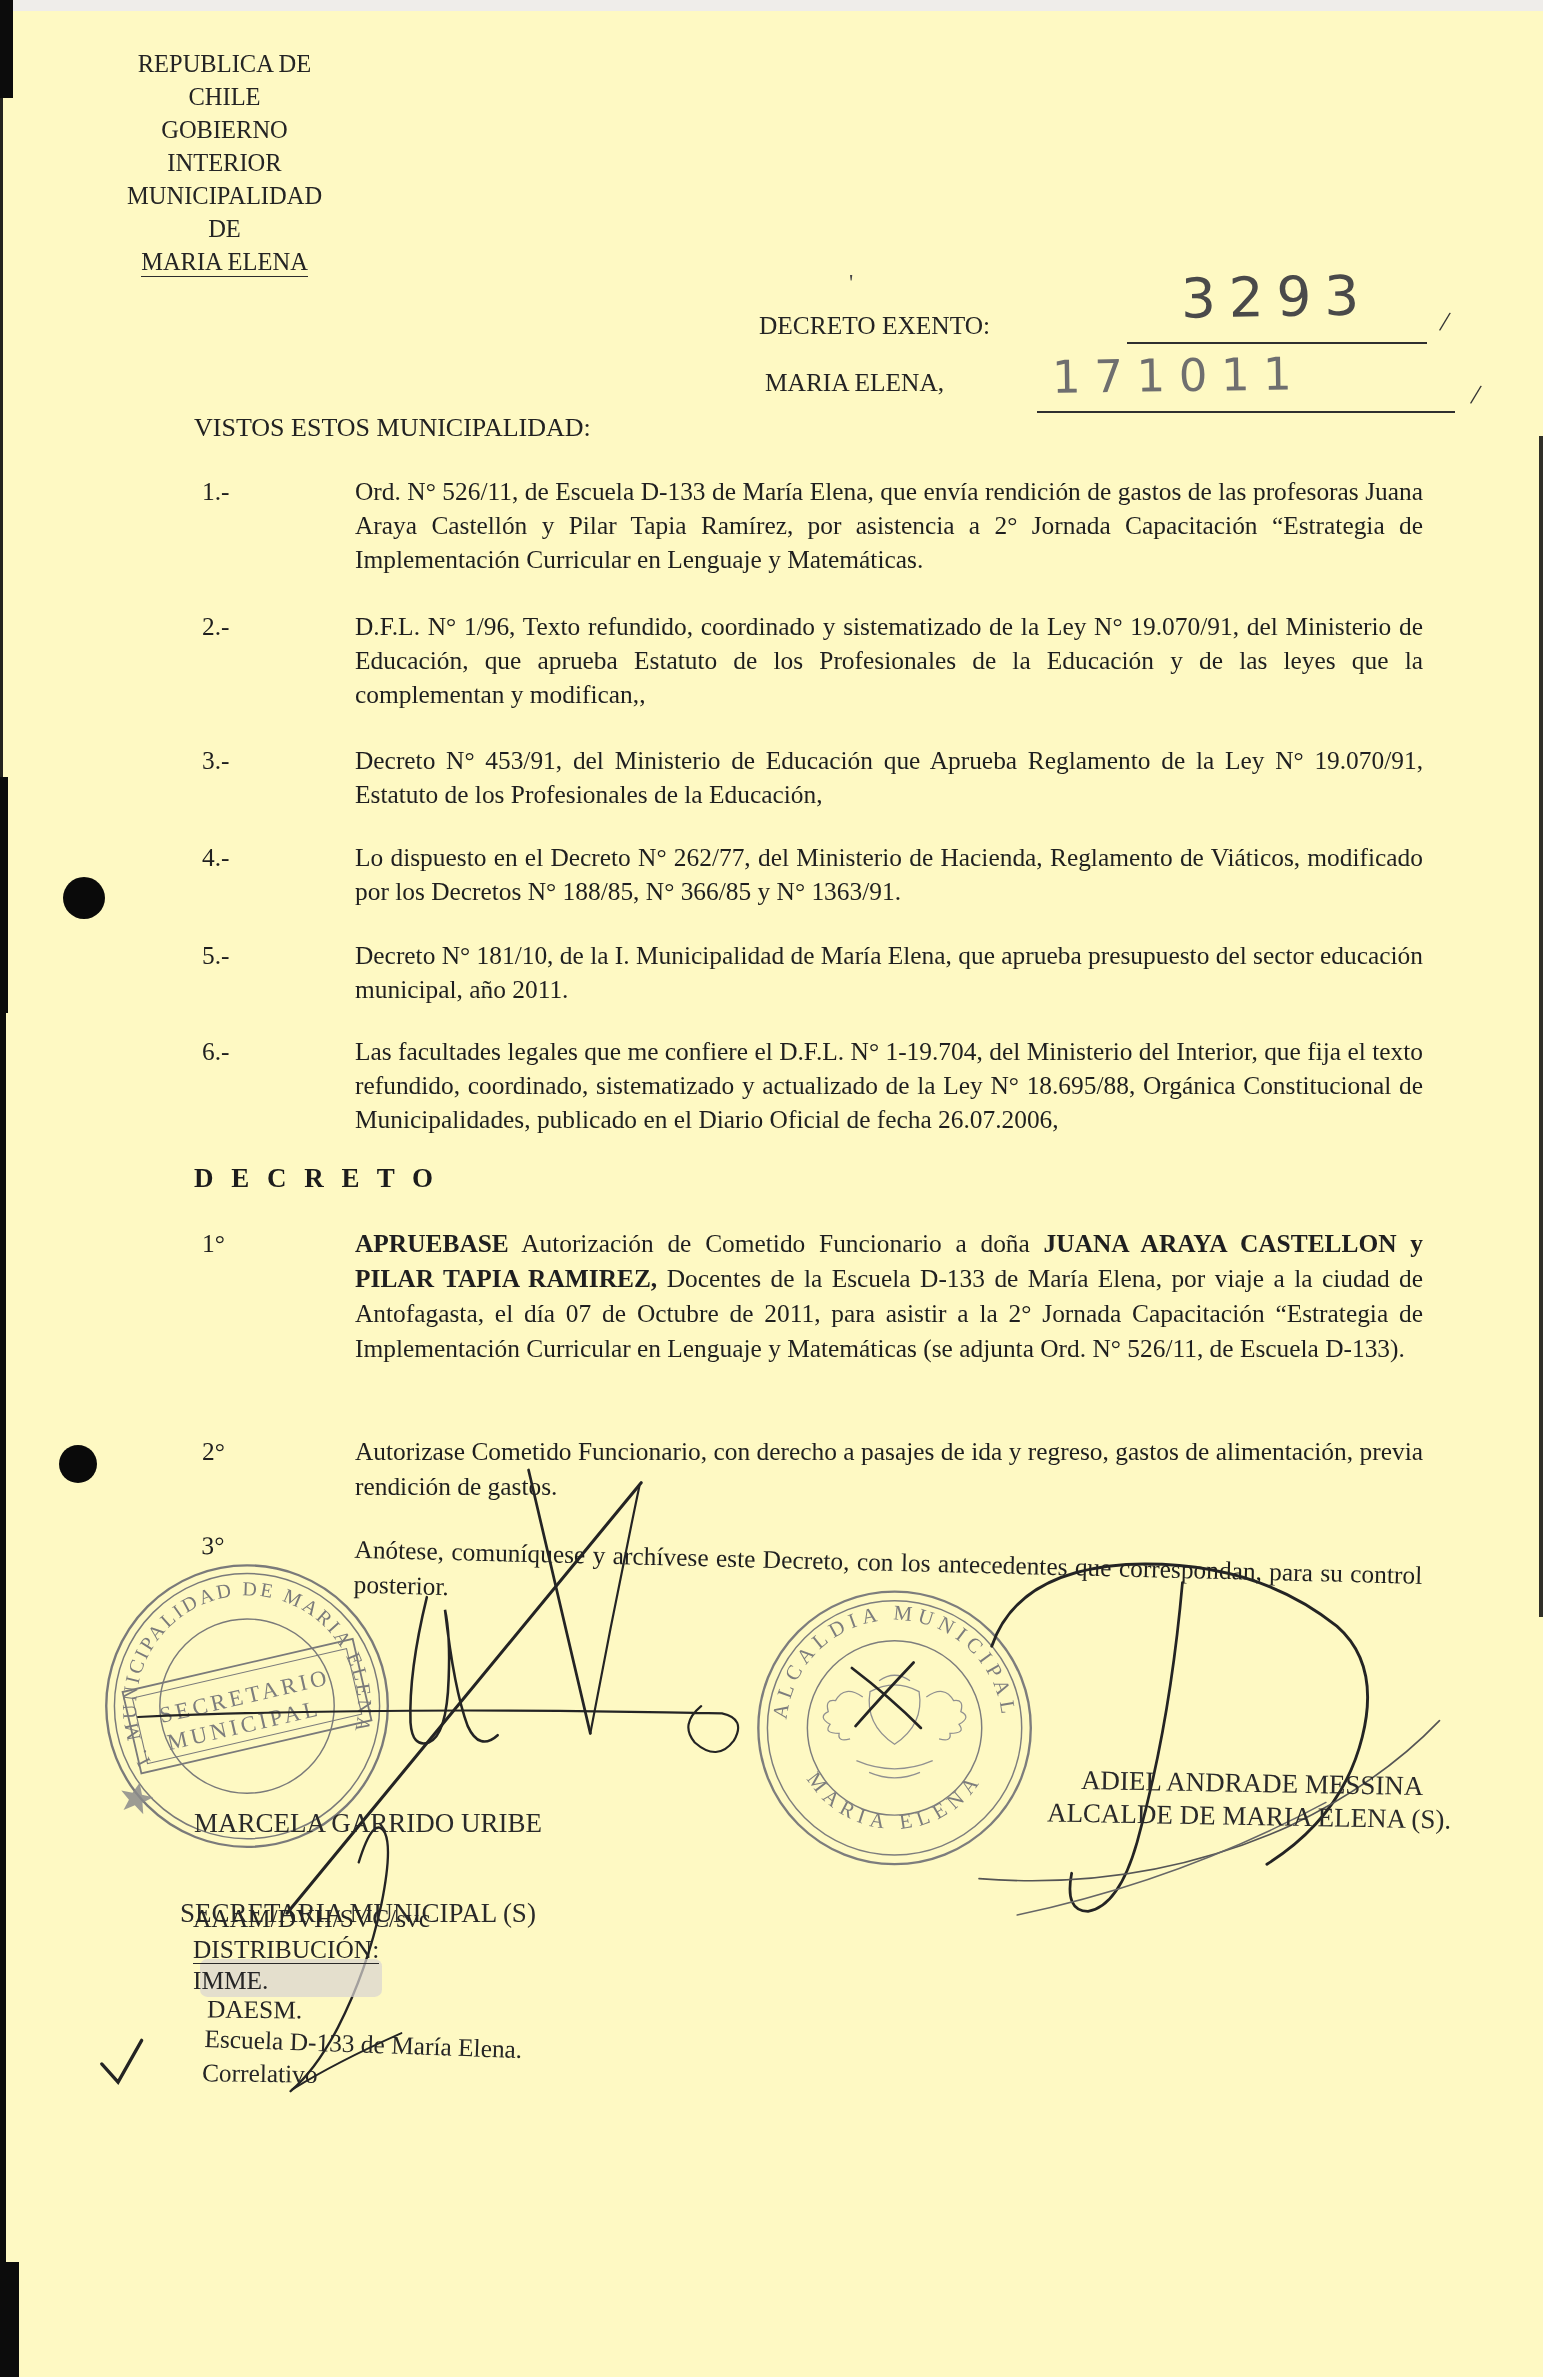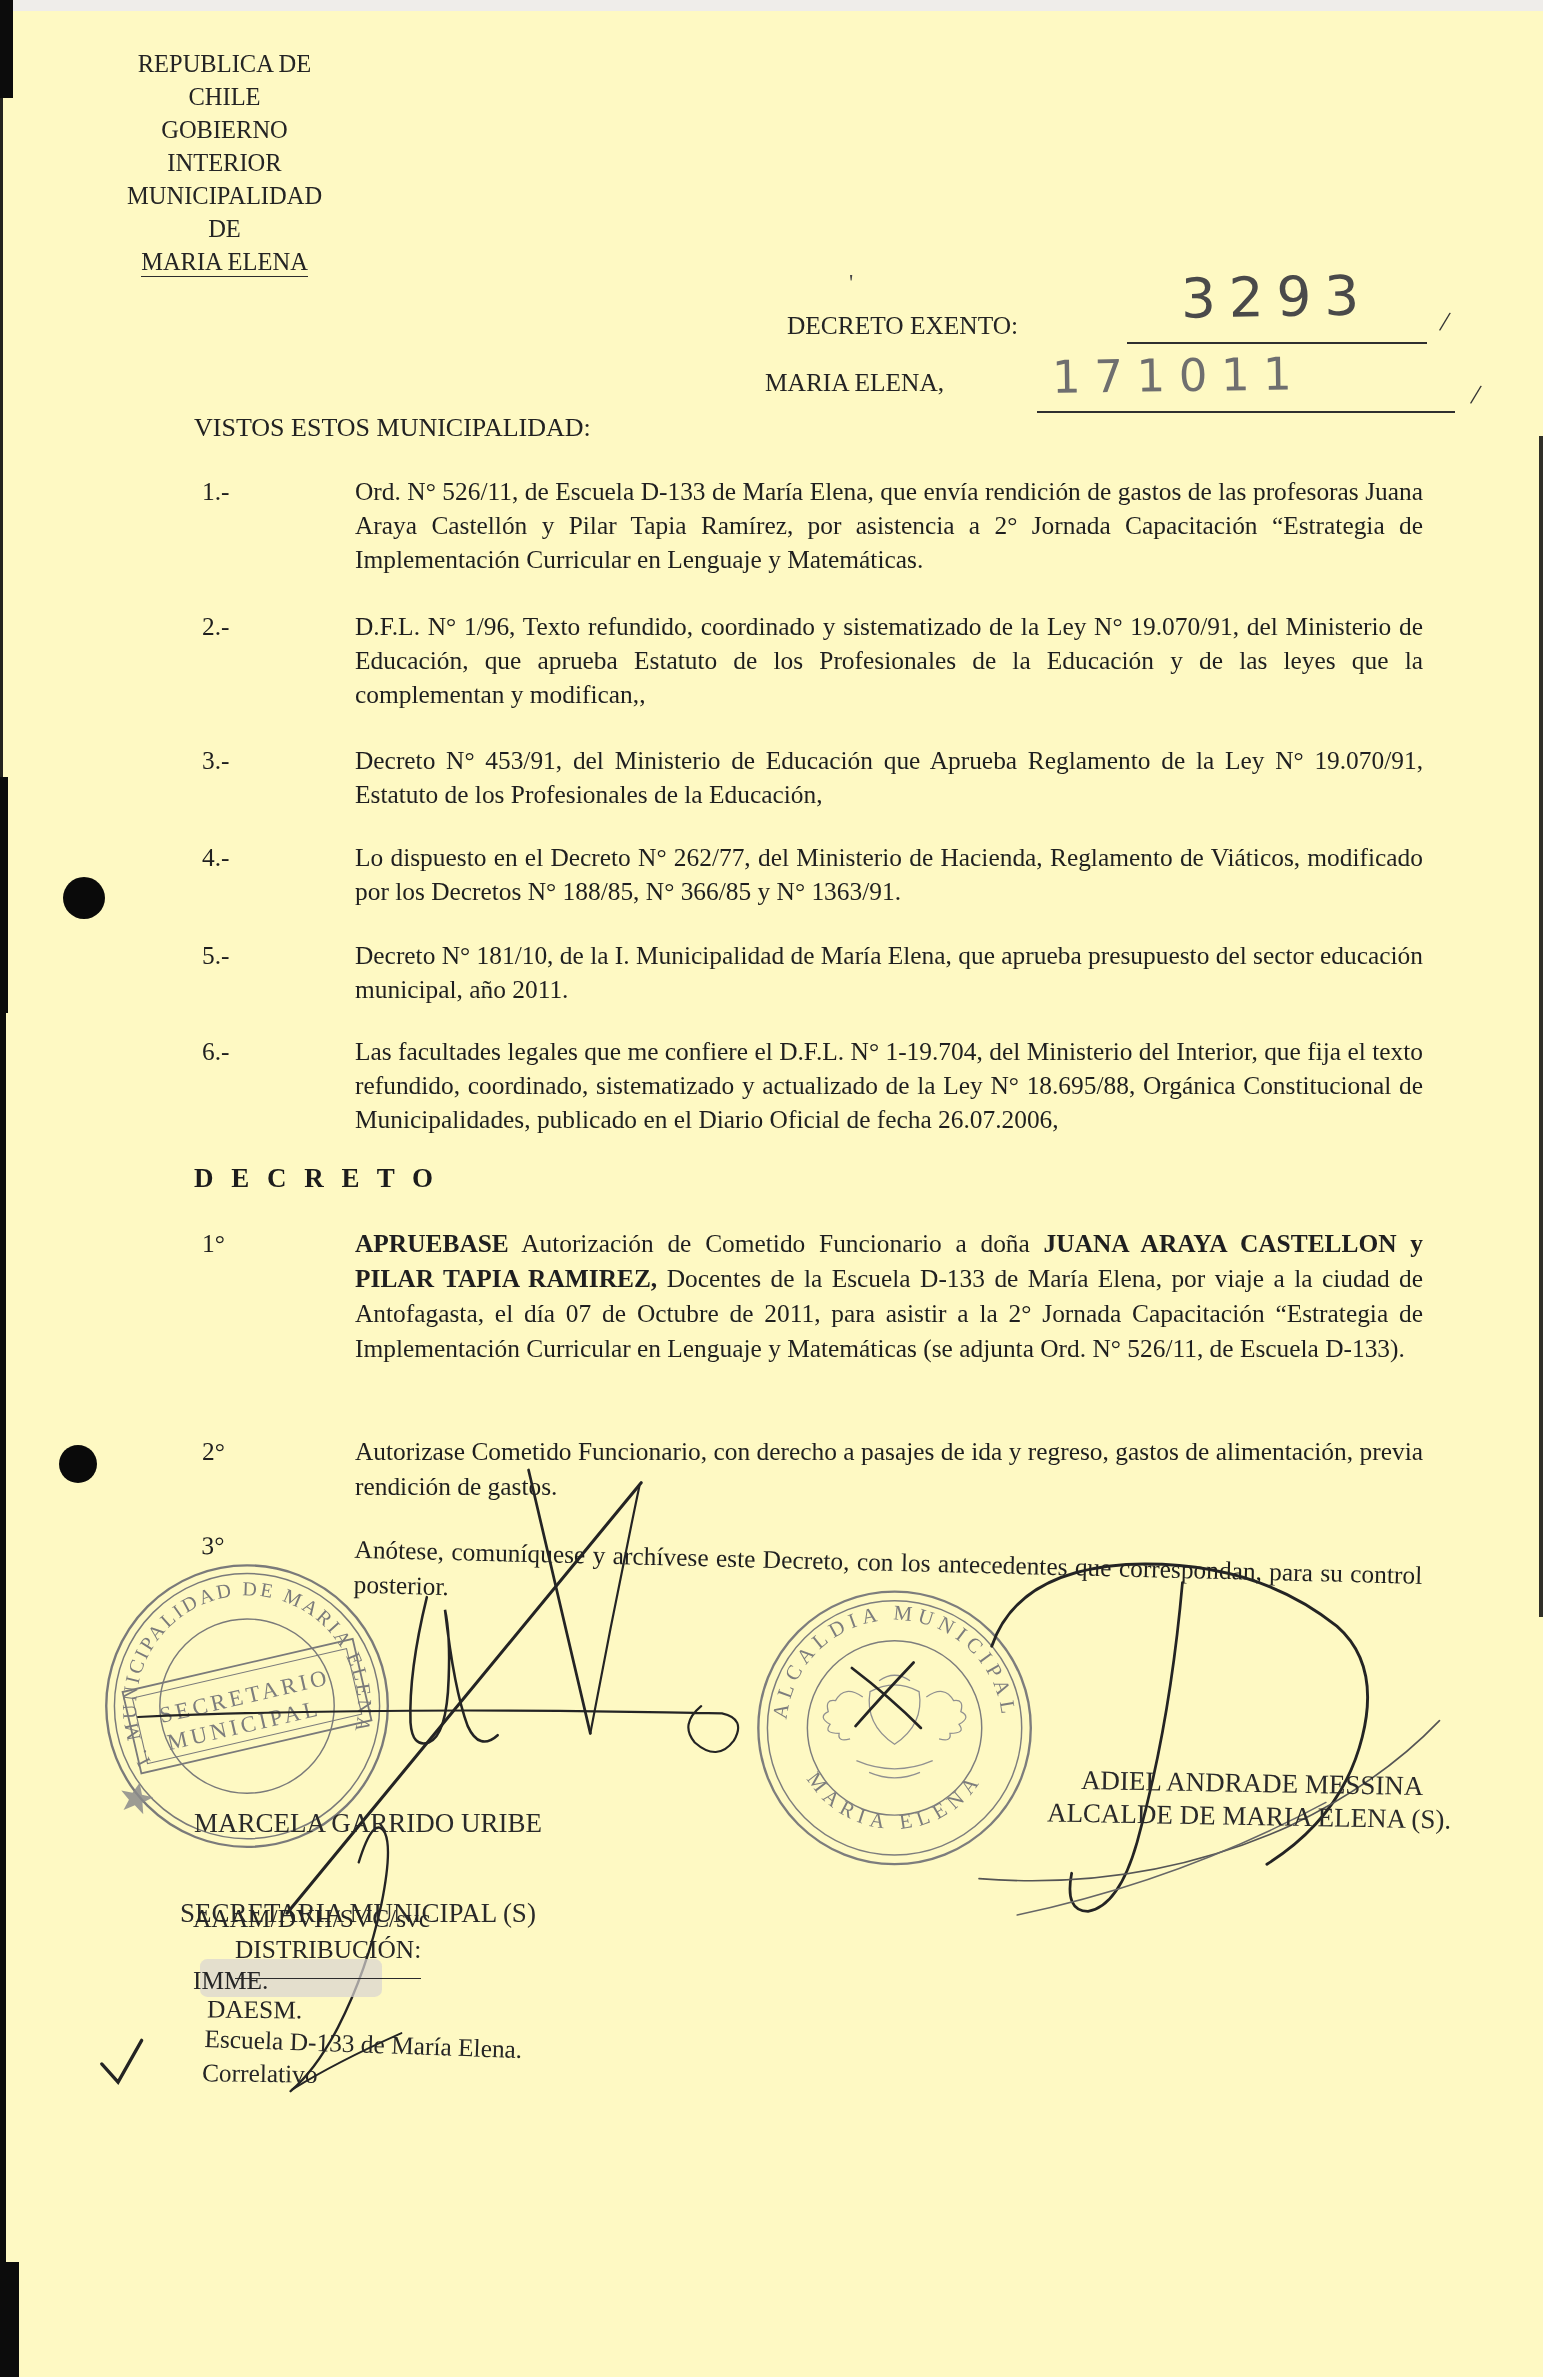--- a/index.html
+++ b/index.html
@@ -30,40 +30,40 @@
   
   .item{position:absolute;left:202px;width:1223px;font-size:25.4px;line-height:34px;}
   .item .inum{position:absolute;left:0;top:0;}
   .item .itext{margin-left:153px;width:1068px;text-align:justify;}
   .res{line-height:35px;}
   .b{font-weight:bold;}
   .rot14{transform:rotate(1.4deg);transform-origin:left top;}
   
   .sig-name{font-size:27px;color:#2a2a2a;}
   .footer-line{font-size:25.4px;color:#262626;}
-  .uword{border-bottom:1.8px solid #2a2a2a;padding-bottom:15px;margin-left:42px;}
+  .uword{border-bottom:1.8px solid #2a2a2a;padding-bottom:0;}
   .hl{position:absolute;background:#d8d4d2;opacity:.7;border-radius:7.3px;}
   svg{display:block;}
 </style>
 </head>
 <body>
 
 <div class="page">
 
   <div class="topband"></div>
 
   <div class="abs letterhead">
     <div>REPUBLICA DE CHILE</div>
     <div>GOBIERNO INTERIOR</div>
     <div>MUNICIPALIDAD DE</div>
     <div><span class="u">MARIA ELENA</span></div>
   </div>
 
   <div class="abs stray" style="left:849px;top:269px;">'</div>
-  <div class="abs dec-label" style="left:759px;top:311px;margin-left:28px;">DECRETO EXENTO:</div>
+  <div class="abs dec-label" style="left:759px;top:311px;">DECRETO EXENTO:</div>
   <div class="abs hand num3293">3293</div>
   <div class="uline" style="left:1127px;top:342px;width:300px;"></div>
   <div class="abs slash" style="left:1441px;top:305px;">/</div>
 
   <div class="abs dec-label" style="left:765px;top:368px;text-align:center;">MARIA ELENA,</div>
   <div class="abs hand num17">171011</div>
   <div class="uline" style="left:1037px;top:411px;width:418px;"></div>
   <div class="abs slash" style="left:1472px;top:378px;">/</div>
 
   <div class="abs vistos">VISTOS ESTOS MUNICIPALIDAD:</div>

